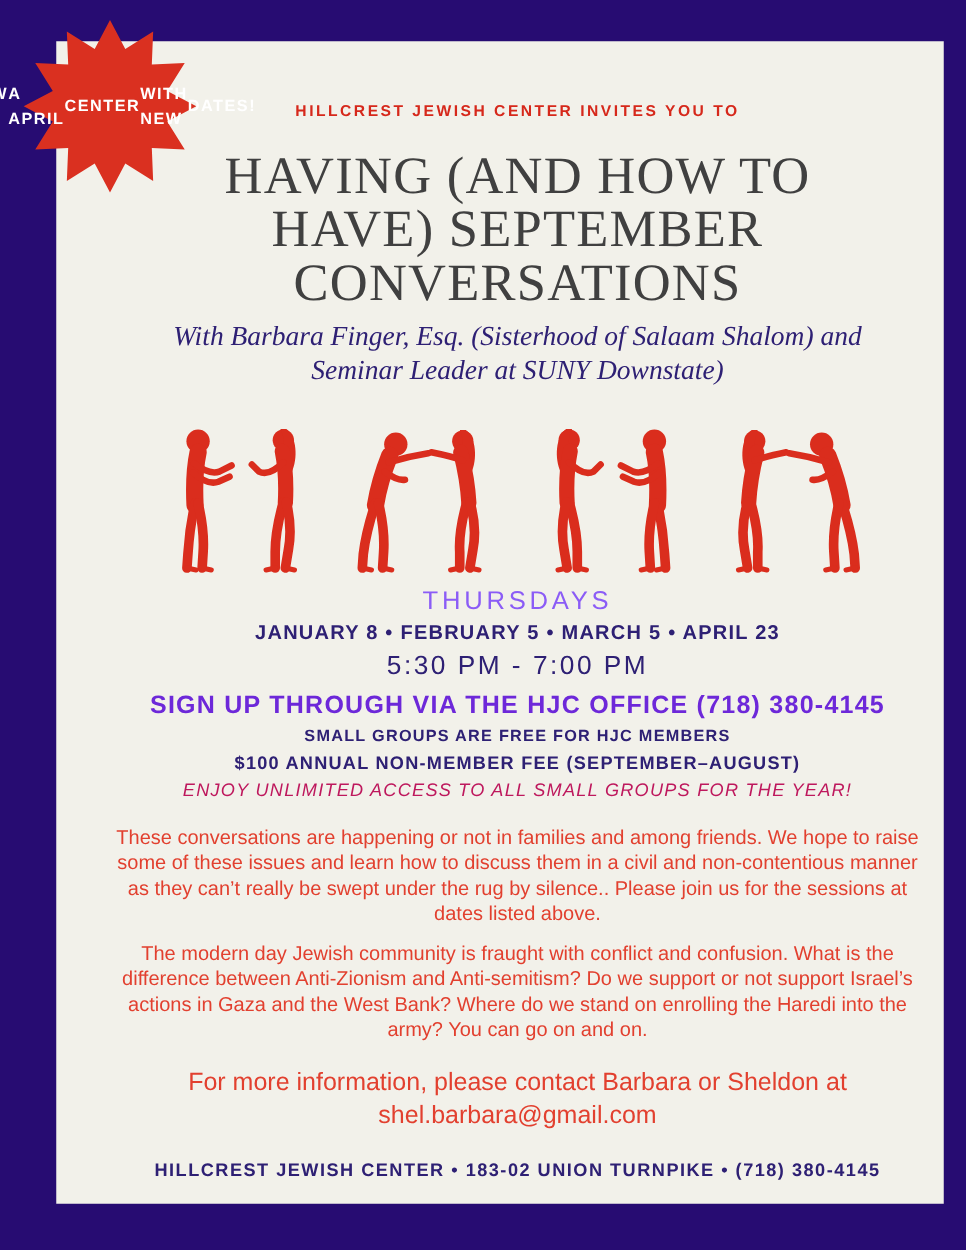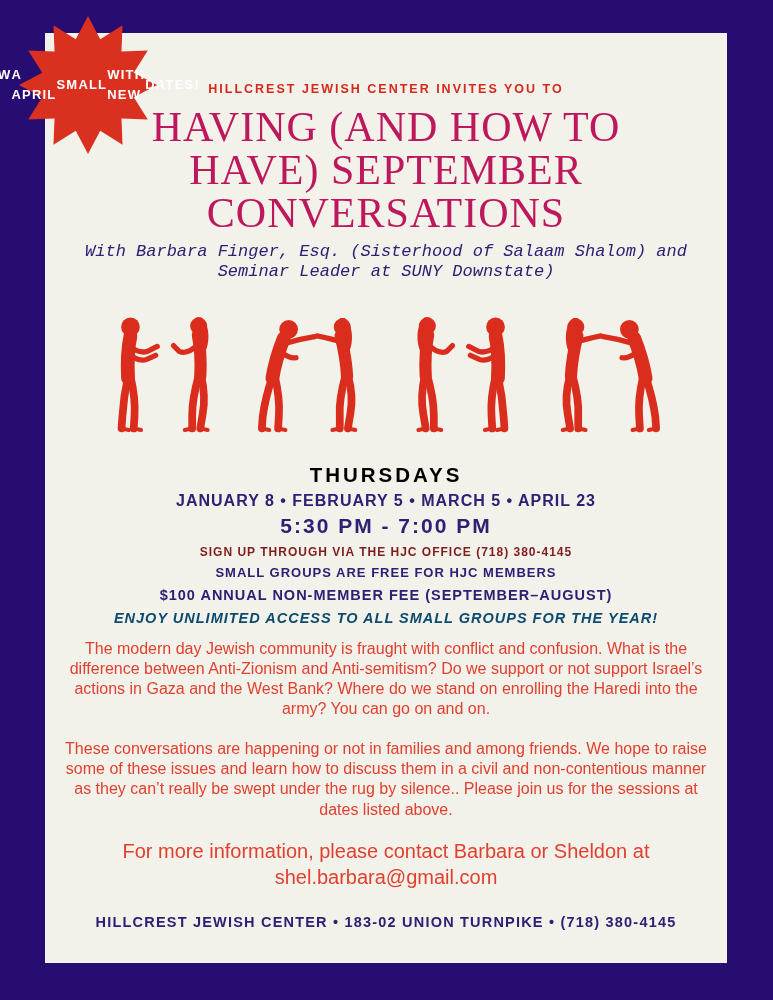--- a/index.html
+++ b/index.html
@@ -3,58 +3,58 @@
 <meta charset="utf-8">
 <style>
   html,body{margin:0;padding:0;}
   body{
     width:773px;height:1000px;position:relative;overflow:hidden;
     background:#270c72;
     font-family:"Liberation Sans",sans-serif;
   }
   .page{
     position:absolute;left:45px;top:33px;width:682px;height:930px;
-    background:#f2f1ea;text-align:center;
+    background:#f2f1ea;text-align:center;padding-left:28px;
   }
   
   .kicker{
     margin-top:48px;font-size:12.5px;font-weight:bold;letter-spacing:2px;
     color:#d6281b;line-height:1.3;
   }
   .title{
-    margin:9px auto 0;font-family:"Liberation Serif",serif;font-weight:normal;
-    font-size:42px;line-height:1.02;letter-spacing:1px;color:#be185d;
+    margin:23px auto 0;font-family:"Liberation Serif",serif;font-weight:normal;
+    font-size:42px;line-height:1.02;letter-spacing:1px;color:#404040;
   }
   .title span{display:block;}
   .subtitle{
-    margin:7px auto 12px;font-family:Liberation Mono, monospace;font-style:italic;
-    font-size:17px;line-height:1.22;color:#2e2074;max-width:660px;
+    margin:7px auto 12px;font-family:Liberation Serif, serif;font-style:italic;
+    font-size:22px;line-height:1.22;color:#2e2074;max-width:660px;
   }
   .subtitle span{display:block;}
   
   .figures{
     margin-top:19px;height:142px;display:flex;justify-content:center;
     align-items:flex-end;gap:8px;
   }
   .pair{width:138px;height:140px;}
   .pair.mirror{transform:scaleX(-1);}
   .pair .solid{fill:#da2d1d;stroke:none;}
   .pair .torso{fill:none;stroke:#da2d1d;stroke-width:17;stroke-linecap:round;}
   .pair .torso-f{fill:none;stroke:#da2d1d;stroke-width:15;stroke-linecap:round;}
   .pair .limb{fill:none;stroke:#da2d1d;stroke-width:6.5;stroke-linecap:round;}
   .pair .leg{fill:none;stroke:#da2d1d;stroke-width:9.5;stroke-linecap:round;}
   .pair .foot{fill:none;stroke:#da2d1d;stroke-width:5;stroke-linecap:round;}
   
-  .day{margin-top:20px;font-size:20.5px;font-weight:bold;letter-spacing:3px;color:#000000;line-height:1.1;}
+  .day{font-size:20.5px;font-weight:normal;letter-spacing:3px;color:#8b5cf6;line-height:1.1;}
   .dates{margin-top:5px;font-size:16px;font-weight:bold;letter-spacing:1px;color:#2e2074;line-height:1.1;}
-  .time{margin-top:5px;font-size:21px;font-weight:bold;letter-spacing:2px;color:#2e2074;line-height:1.1;}
-  .signup{margin-top:9px;font-size:12px;font-weight:bold;letter-spacing:1px;color:#7f1d1d;line-height:1.15;}
+  .time{margin-top:5px;font-size:21px;font-weight:normal;letter-spacing:2px;color:#2e2074;line-height:1.1;}
+  .signup{margin-top:9px;font-size:20px;font-weight:bold;letter-spacing:1px;color:#6d28d9;line-height:1.15;}
   .members{margin-top:6px;font-size:13px;font-weight:bold;letter-spacing:1px;color:#2e2074;line-height:1.15;}
   .fee{margin-top:6px;font-size:14.5px;font-weight:bold;letter-spacing:1px;color:#2e2074;line-height:1.15;}
-  .access{margin-top:6px;font-size:14.5px;font-weight:bold;font-style:italic;letter-spacing:1px;color:#0c4a6e;line-height:1.15;}
+  .access{margin-top:6px;font-size:14.5px;font-weight:normal;font-style:italic;letter-spacing:1px;color:#be185d;line-height:1.15;}
   
   .para{
     margin:12px auto 0;max-width:658px;font-size:16px;line-height:1.27;
     color:#e2402f;
   }
   .para.second{margin-top:19px;}
   .contact{margin-top:18px;font-size:20px;line-height:1.3;color:#e2402f;}
   .contact span{display:block;}
   .footer{
     margin-top:25px;font-size:14.5px;font-weight:bold;letter-spacing:1.2px;
@@ -186,36 +186,36 @@
   </div>
 
   <div class="day">THURSDAYS</div>
   <div class="dates">JANUARY 8 • FEBRUARY 5 • MARCH 5 • APRIL 23</div>
   <div class="time">5:30 PM - 7:00 PM</div>
   <div class="signup">SIGN UP THROUGH VIA THE HJC OFFICE (718) 380-4145</div>
   <div class="members">SMALL GROUPS ARE FREE FOR HJC MEMBERS</div>
   <div class="fee">$100 ANNUAL NON-MEMBER FEE (SEPTEMBER–AUGUST)</div>
   <div class="access">ENJOY UNLIMITED ACCESS TO ALL SMALL GROUPS FOR THE YEAR!</div>
 
+  <div class="para second">These conversations are happening or not in families and among friends. We hope to raise some of these issues and learn how to discuss them in a civil and non-contentious manner as they can’t really be swept under the rug by silence.. Please join us for the sessions at dates listed above.</div>
   <div class="para">The modern day Jewish community is fraught with conflict and confusion. What is the difference between Anti-Zionism and Anti-semitism? Do we support or not support Israel’s actions in Gaza and the West Bank? Where do we stand on enrolling the Haredi into the army? You can go on and on.</div>
-  <div class="para second">These conversations are happening or not in families and among friends. We hope to raise some of these issues and learn how to discuss them in a civil and non-contentious manner as they can’t really be swept under the rug by silence.. Please join us for the sessions at dates listed above.</div>
 
   <div class="contact">
     <span>For more information, please contact Barbara or Sheldon at</span>
     <span>shel.barbara@gmail.com</span>
   </div>
 
   <div class="footer">HILLCREST JEWISH CENTER • 183-02 UNION TURNPIKE • (718) 380-4145</div>
 
 </div>
 
 <div class="badge">
   <svg viewBox="0 0 150 150">
     <polygon class="star" points="75,5 87.4,28.6 110,14.4 108.9,41.1 135.6,40 121.4,62.6 145,75 121.4,87.4 135.6,110 108.9,108.9 110,135.6 87.4,121.4 75,145 62.6,121.4 40,135.6 41.1,108.9 14.4,110 28.6,87.4 5,75 28.6,62.6 14.4,40 41.1,41.1 40,14.4 62.6,28.6"></polygon>
   </svg>
   <div class="badge-lines">
     <span>NOW AS</span>
     <span>A APRIL</span>
-    <span>SMALL</span>
+    <span>CENTER</span>
     <span>WITH NEW</span>
     <span>DATES!</span>
   </div>
 </div>
 
 </body></html>

